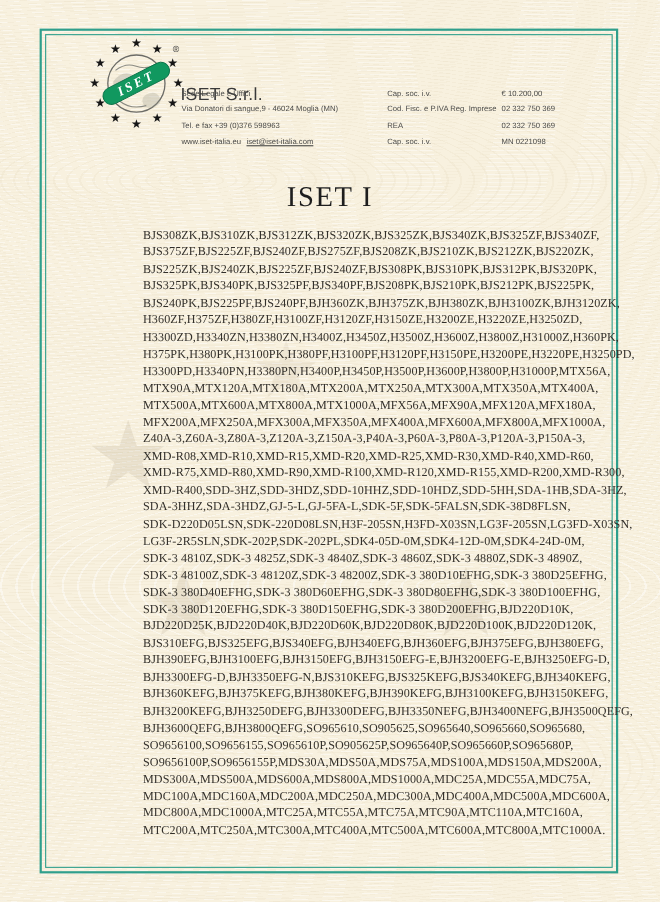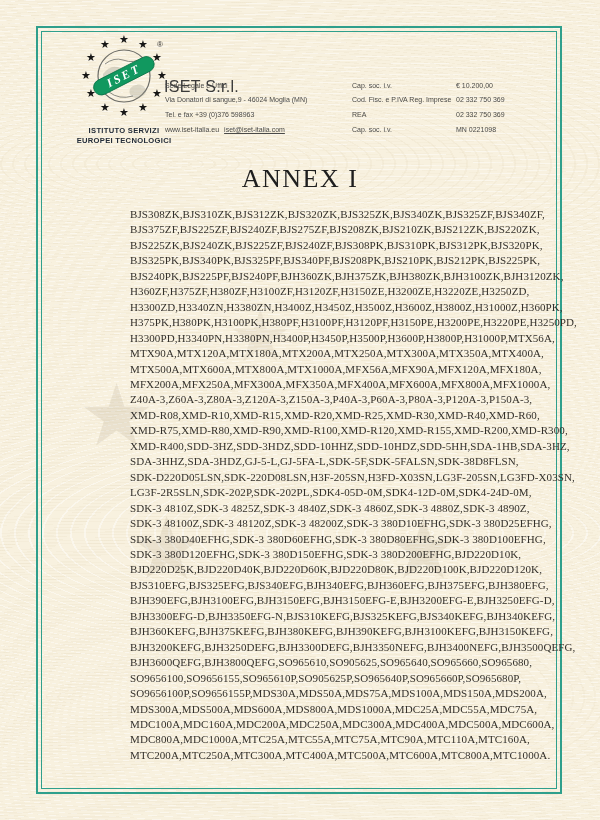--- a/index.html
+++ b/index.html
@@ -97,24 +97,20 @@
       <path d="M28 44 q7 -9 15 -7 q6 2 3 8 q-4 8 -12 8 q-7 0 -6 -9z" fill="#9a9a90" opacity="0.35"></path>
       <path d="M58 56 q8 -4 12 2 q3 6 -4 9 q-8 3 -11 -3 q-2 -5 3 -8z" fill="#9a9a90" opacity="0.3"></path>
       <path d="M34 62 q10 8 24 4" fill="none" stroke="#8a8a82" stroke-width="1"></path>
 
       <g transform="rotate(-27 49 46)">
         <rect x="16" y="38" width="66" height="15.5" rx="7.7" fill="#11985f" stroke="#0a7147" stroke-width="0.8"></rect>
         <text x="49" y="49.5" text-anchor="middle" fill="#ffffff" font-family="Liberation Serif" font-style="italic" font-weight="bold" font-size="12" letter-spacing="2.5">ISET</text>
       </g>
       <text x="82" y="17" font-size="8" fill="#333" font-family="Liberation Sans">®</text>
     </svg>
-    <div class="org-name">
-      <div>ISTITUTO SERVIZI</div>
-      <div>EUROPEI TECNOLOGICI</div>
-    </div>
   </div>
 
   <div class="company-name">ISET S.r.l.</div>
 
   <div class="header-table">
     <div class="hrow">
       <span class="hcell">Sede Legale e Uffici</span>
       <span class="hcell">Cap. soc. i.v.</span>
       <span class="hcell">€ 10.200,00</span>
     </div>
@@ -130,21 +126,21 @@
     </div>
     <div class="hrow">
       <span class="hcell">
         <span>www.iset-italia.eu</span><span class="email-link">iset@iset-italia.com</span>
       </span>
       <span class="hcell">Cap. soc. i.v.</span>
       <span class="hcell">MN 0221098</span>
     </div>
   </div>
 
-  <div class="annex-title">ANNEX I</div>
+  <div class="annex-title">ISET I</div>
 
   <div class="codes">BJS308ZK,BJS310ZK,BJS312ZK,BJS320ZK,BJS325ZK,BJS340ZK,BJS325ZF,BJS340ZF,
 BJS375ZF,BJS225ZF,BJS240ZF,BJS275ZF,BJS208ZK,BJS210ZK,BJS212ZK,BJS220ZK,
 BJS225ZK,BJS240ZK,BJS225ZF,BJS240ZF,BJS308PK,BJS310PK,BJS312PK,BJS320PK,
 BJS325PK,BJS340PK,BJS325PF,BJS340PF,BJS208PK,BJS210PK,BJS212PK,BJS225PK,
 BJS240PK,BJS225PF,BJS240PF,BJH360ZK,BJH375ZK,BJH380ZK,BJH3100ZK,BJH3120ZK,
 H360ZF,H375ZF,H380ZF,H3100ZF,H3120ZF,H3150ZE,H3200ZE,H3220ZE,H3250ZD,
 H3300ZD,H3340ZN,H3380ZN,H3400Z,H3450Z,H3500Z,H3600Z,H3800Z,H31000Z,H360PK,
 H375PK,H380PK,H3100PK,H380PF,H3100PF,H3120PF,H3150PE,H3200PE,H3220PE,H3250PD,
 H3300PD,H3340PN,H3380PN,H3400P,H3450P,H3500P,H3600P,H3800P,H31000P,MTX56A,

